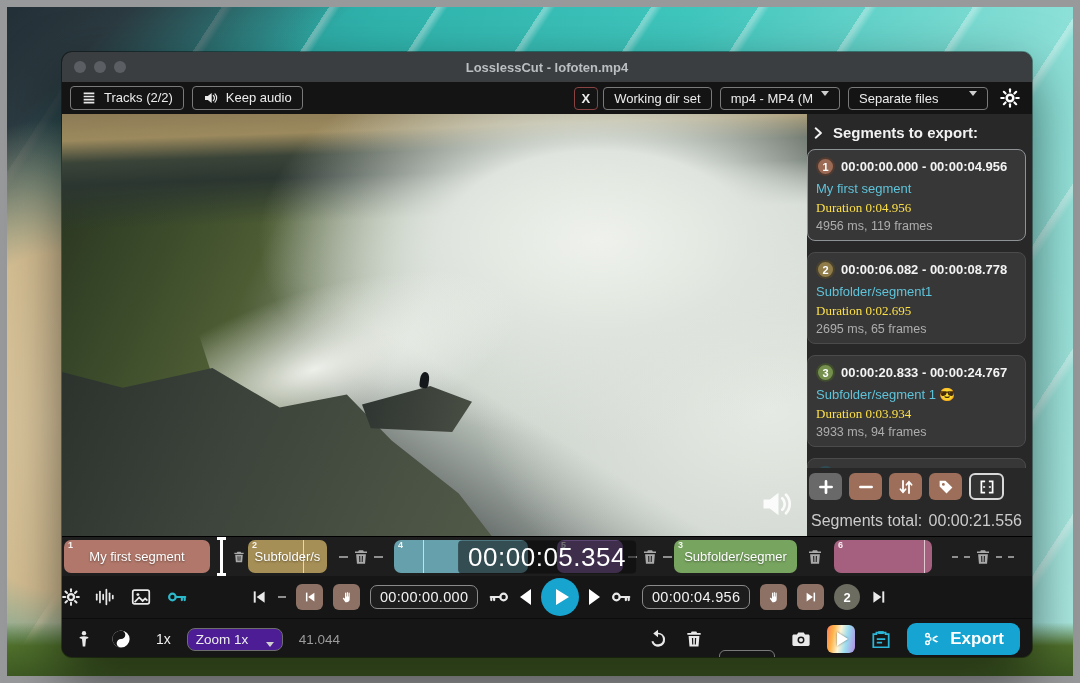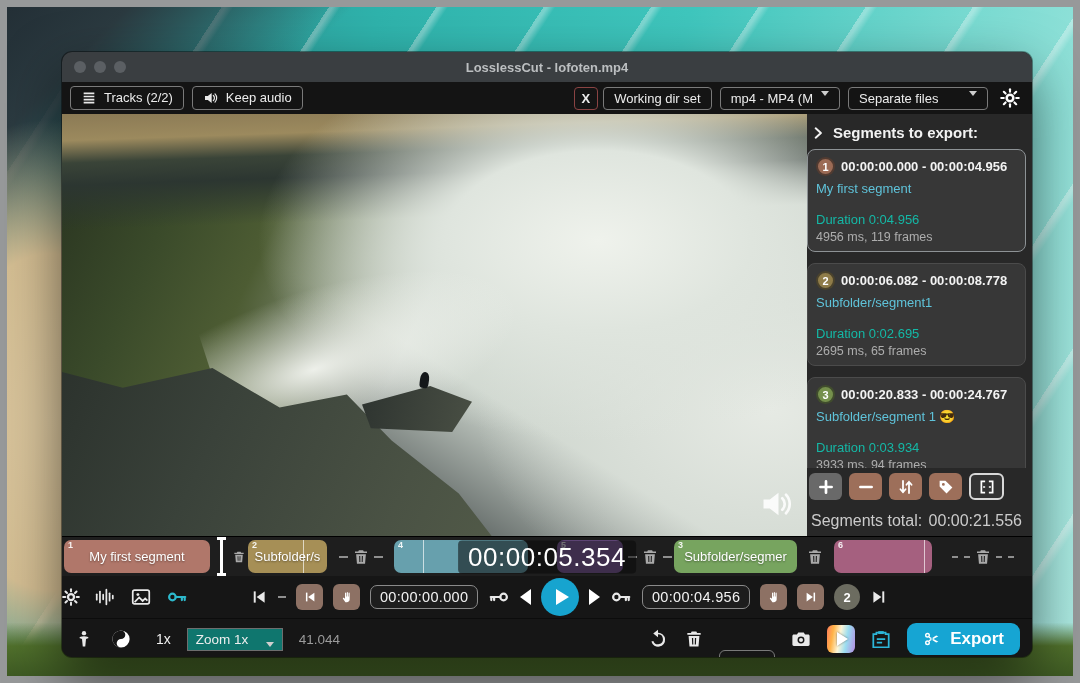--- a/index.html
+++ b/index.html
@@ -59,21 +59,21 @@
   
   .sidebar { width:225px; background:#282828; display:flex; flex-direction:column; padding:6px 6px 4px 0; color:#ddd; }
   .sb-header { display:flex; align-items:center; gap:8px; padding:4px 2px 8px 4px; color:#f2f2f2; font-size:15px; font-weight:bold; }
   .seg-list { height:322px; overflow:hidden; display:flex; flex-direction:column; gap:11px; }
   .seg-card { background:#373737; border:1px solid #4b4b4b; border-radius:8px; padding:7px 8px; font-size:13px; flex:none; }
   .seg-card.selected { border-color:#8d9295; }
   .seg-range { display:flex; align-items:center; gap:6px; color:#f3f3f3; font-weight:bold; white-space:nowrap; }
   .badge { width:19px; height:19px; flex:none; border-radius:50%; border:2px solid rgba(20,20,20,.55);
     display:flex; align-items:center; justify-content:center; color:#fff; font-size:11px; font-weight:bold; }
   .seg-name { color:#5fc3da; margin-top:5px; white-space:nowrap; overflow:hidden; }
-  .seg-dur { color:#14b8a6; margin-top:16px; }
+  .seg-dur { color:#fde047; margin-top:4px;font-family:Liberation Serif, serif; }
   .seg-det { color:#adadad; margin-top:3px; font-size:12.5px; }
   .sb-actions { display:flex; gap:7px; padding:5px 2px 6px 2px; align-items:center; }
   .abtn { width:33px; height:27px; border-radius:6px; display:flex; align-items:center; justify-content:center; color:#fff; }
   .abtn-gray { background:#696969; }
   .abtn-brown { background:#9d6f5a; }
   .abtn-outline { background:#333; border:2px solid #d8d8d8; width:35px; }
   .sb-total { display:flex; justify-content:space-between; color:#cbcbcb; font-size:16px; padding:6px 4px 2px 4px; }
 
   
   .timeline { position:relative; height:40px; background:#1e1e1e; border-top:1px solid #000; }
@@ -103,21 +103,21 @@
   .playbtn { width:38px; height:38px; border-radius:50%; background:#17a4cf; display:flex; align-items:center; justify-content:center; }
   .playbtn .tri { width:0; height:0; border-left:13px solid #fff; border-top:8px solid transparent; border-bottom:8px solid transparent; margin-left:4px; }
   .arrow-tri { width:0; height:0; border-top:8px solid transparent; border-bottom:8px solid transparent; }
   .arrow-l { border-right:11px solid #fff; }
   .arrow-r { border-left:11px solid #fff; }
   .countbtn { width:26px; height:26px; border-radius:50%; background:#6c6c60; color:#fff; font-size:13px; font-weight:bold;
     display:flex; align-items:center; justify-content:center; }
   .divider-dash { width:8px; height:2px; background:#8f8f8f; }
 
   .speed { font-size:14px; color:#f0f0f0; }
-  .select { display:flex; align-items:flex-end; border:1px solid #6e6e6e; background:#0f766e; border-radius:0; padding:3px 8px; font-size:13.5px; color:#eee; min-width:96px; justify-content:space-between; }
+  .select { display:flex; align-items:flex-end; border:1px solid #6e6e6e; background:#4c1d95; border-radius:8px; padding:3px 8px; font-size:13.5px; color:#eee; min-width:96px; justify-content:space-between; }
   .fps { color:#9b9b9b; font-size:13.5px; }
   .pngbox { border:1px solid #7a7a7a; border-radius:6px; padding:3px 16px; font-size:13px; color:#fdba74;margin-top:45px; }
   .rainbow { width:28px; height:28px; border-radius:6px; display:flex; align-items:center; justify-content:center;
     background:linear-gradient(100deg,#ff7a59 0%,#ffb347 22%,#fdf6d8 45%,#9adcf0 68%,#b48ae0 100%); }
   .rainbow .tri { width:0; height:0; border-left:11px solid #fff; border-top:7px solid transparent; border-bottom:7px solid transparent; margin-left:3px; filter:drop-shadow(0 0 1px rgba(0,0,0,.5)); }
   .exportbtn { display:flex; align-items:center; gap:9px; background:#16a5d3; color:#fff; font-size:17px; font-weight:bold;
     border-radius:9px; padding:6px 16px; }
   .clip-cyan { color:#2cb6d9; }
   svg.defsonly { position:absolute; width:0; height:0; }
 </style>

